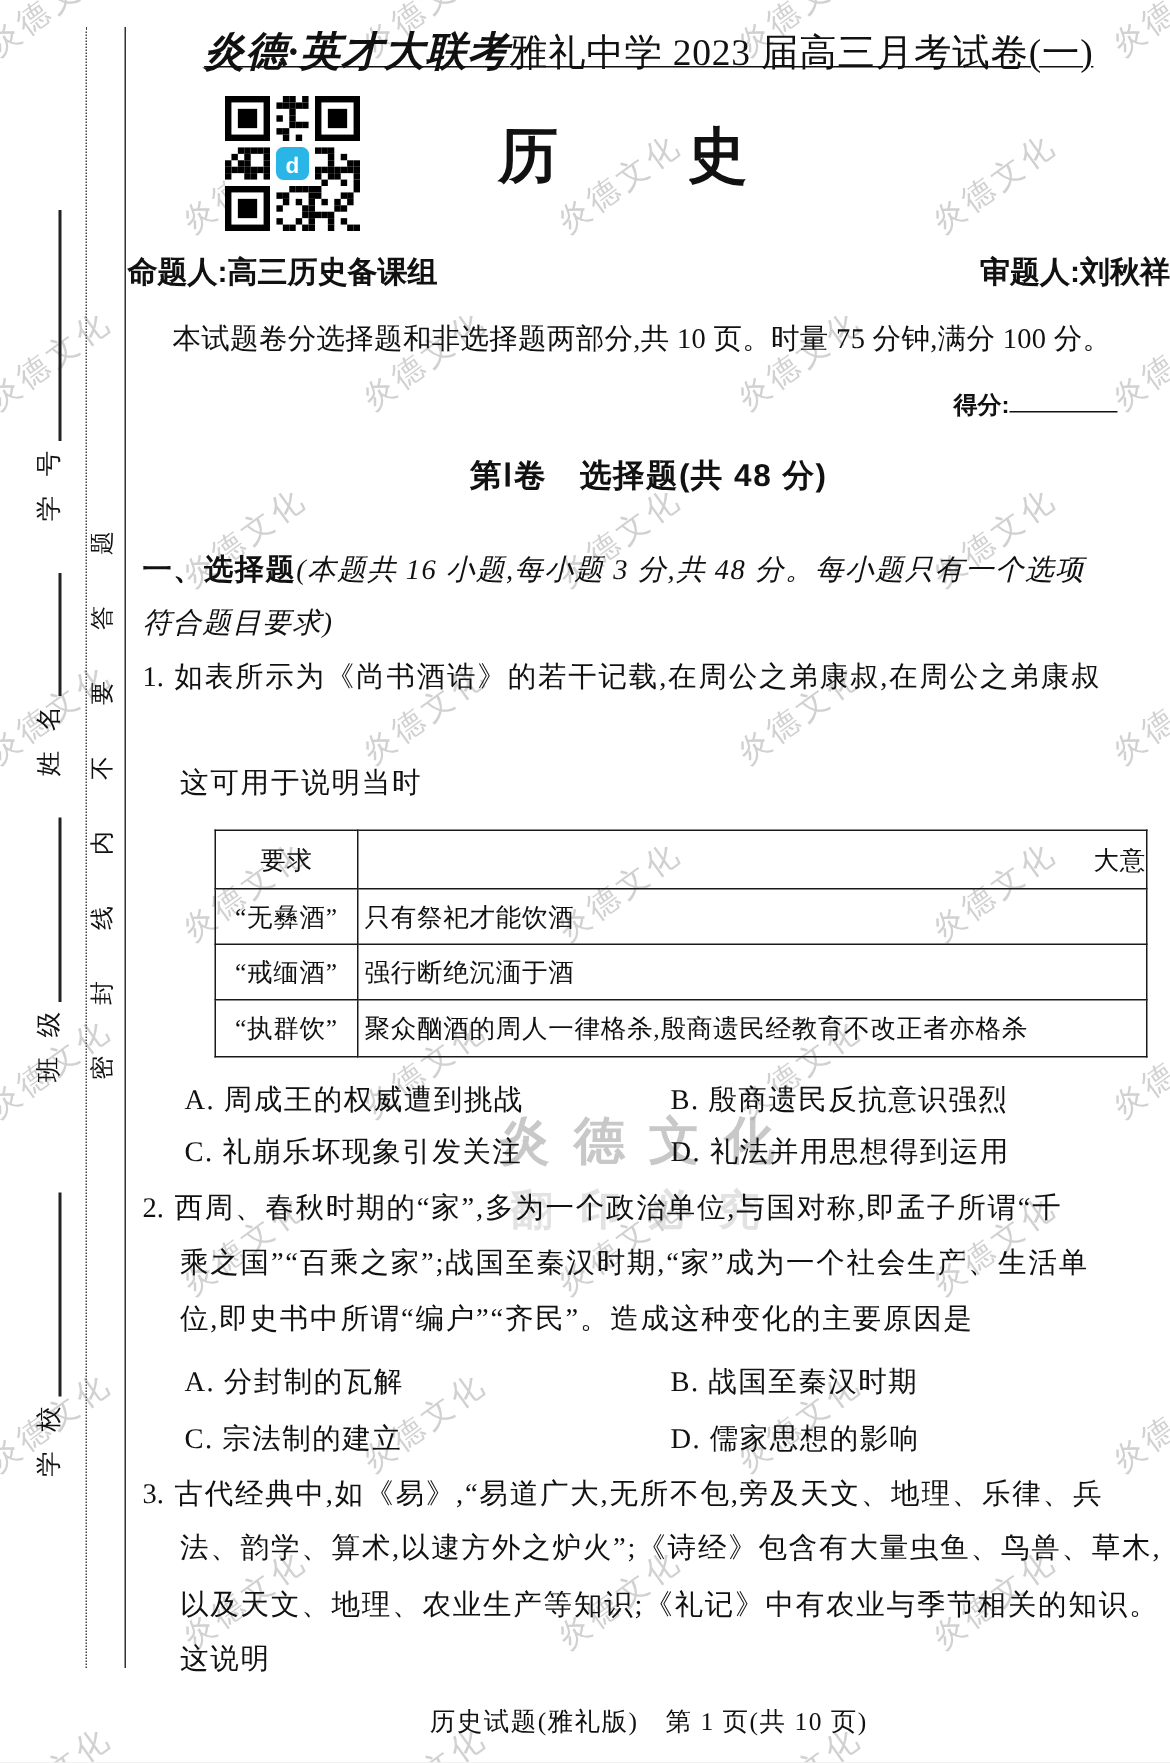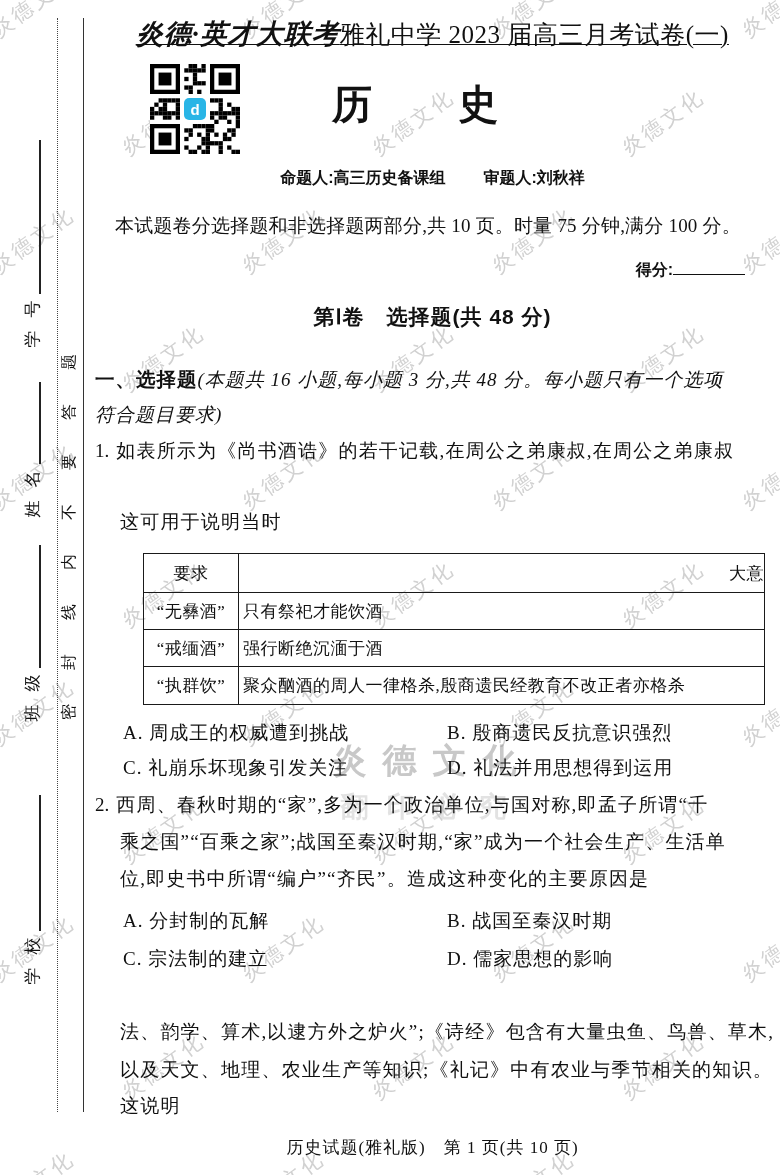--- a/index.html
+++ b/index.html
@@ -26,22 +26,22 @@
   .sealchar{height:26px;line-height:26px;font-size:16px;transform:rotate(-90deg);}
   
   .content{position:absolute;inset:0;z-index:2;}
   .hei{font-family:"Liberation Sans",sans-serif;font-weight:bold;}
   .header-line{position:absolute;top:16px;left:85px;width:695px;text-align:center;white-space:nowrap;text-decoration:underline;}
   .brand{font-size:27px;font-weight:bold;font-style:italic;letter-spacing:1px;}
   .header-rest{font-size:25px;letter-spacing:.5px;}
   .qr{position:absolute;left:150px;top:64px;width:90px;height:90px;}
   .big-title{position:absolute;left:332px;top:82px;width:166px;display:flex;justify-content:space-between;}
   .bigchar{font-family:"Liberation Sans",sans-serif;font-weight:bold;font-size:40px;line-height:44px;}
-  .setters{position:absolute;top:168px;left:85px;width:695px;display:flex;justify-content:center;gap:38px;
-           font-size:16px;}
+  .setters{position:absolute;top:168px;left:85px;width:695px;display:flex;justify-content:space-between;gap:38px;
+           font-size:20px;}
   .intro{position:absolute;top:213px;left:115px;font-size:19px;letter-spacing:.2px;white-space:nowrap;}
   .score{position:absolute;top:256px;right:35px;font-size:16px;}
   .score-line{display:inline-block;width:72px;border-bottom:1.6px solid #111;height:18px;}
   .part-title{position:absolute;top:303px;left:85px;width:695px;text-align:center;font-size:21px;letter-spacing:1px;}
   .tline{position:absolute;font-size:19px;letter-spacing:1.2px;white-space:nowrap;}
   .qnum{letter-spacing:0;margin-right:7px;}
   .lead{font-size:19.5px;letter-spacing:1px;}
   .kai{font-style:italic;letter-spacing:1px;}
   .qtable{position:absolute;left:143px;top:553px;border-collapse:collapse;table-layout:fixed;width:622px;}
   .qtable td,.qtable th{border:1.3px solid #1a1a1a;font-weight:normal;font-size:17px;letter-spacing:.5px;padding:0;}
@@ -330,19 +330,22 @@
       <span class="qnum">2.</span><span>西周、春秋时期的“家”,多为一个政治单位,与国对称,即孟子所谓“千</span>
     </div>
     <div class="tline" style="top:829px;left:120px">乘之国”“百乘之家”;战国至秦汉时期,“家”成为一个社会生产、生活单</div>
     <div class="tline" style="top:866px;left:120px">位,即史书中所谓“编户”“齐民”。造成这种变化的主要原因是</div>
 
     <span class="opt" style="top:908px;left:123px">A. 分封制的瓦解</span>
     <span class="opt" style="top:908px;left:447px">B. 战国至秦汉时期</span>
     <span class="opt" style="top:946px;left:123px">C. 宗法制的建立</span>
     <span class="opt" style="top:946px;left:447px">D. 儒家思想的影响</span>
 
+    <div class="tline" style="top:983px;left:95px">
+      <span class="qnum">3.</span><span>古代经典中,如《易》,“易道广大,无所不包,旁及天文、地理、乐律、兵</span>
+    </div>
     <div class="tline" style="top:1019px;left:120px">法、韵学、算术,以逮方外之炉火”;《诗经》包含有大量虫鱼、鸟兽、草木,</div>
     <div class="tline" style="top:1057px;left:120px">以及天文、地理、农业生产等知识;《礼记》中有农业与季节相关的知识。</div>
     <div class="tline" style="top:1093px;left:120px">这说明</div>
 
     <div class="footer">历史试题(雅礼版)　第 1 页(共 10 页)</div>
   </div>
 </div>
 
 </body></html>

